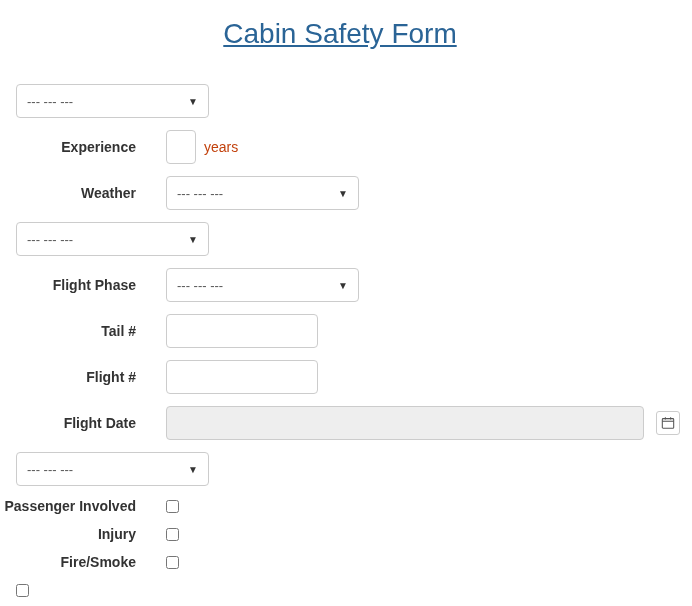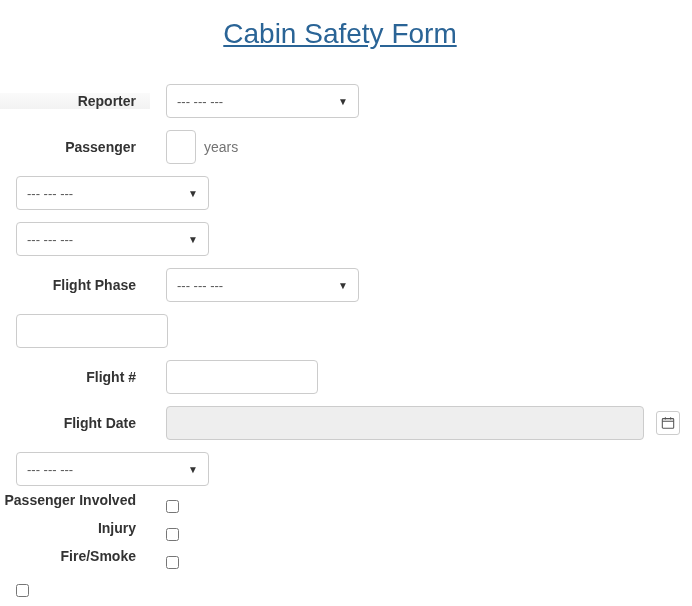--- a/index.html
+++ b/index.html
@@ -11,55 +11,55 @@
 .field-col { flex: 1; display: flex; align-items: center; gap: 8px; padding-left: 16px; }
 .select-wrap { position: relative; width: 193px; height: 34px; border: 1px solid #ccc; border-radius: 4px; background: #fff; display: flex; align-items: center; padding: 0 30px 0 10px; cursor: pointer; }
 .select-wrap .val { color: #555; font-size: 13px; }
 .select-wrap .caret { position: absolute; right: 10px; top: 50%; transform: translateY(-50%); font-size: 10px; color: #333; }
 .text-input { height: 34px; border: 1px solid #ccc; border-radius: 4px; padding: 0 8px; font-size: 13px; background: #fff; }
 .text-input.small { width: 30px; }
 .text-input.med { width: 152px; }
 .date-input { height: 34px; border: 1px solid #ccc; border-radius: 4px; background: #eeeeee; flex: 1; max-width: 486px; }
 .cal-btn { width: 24px; height: 24px; border: 1px solid #ccc; border-radius: 3px; background: #fff; display: flex; align-items: center; justify-content: center; cursor: pointer; margin-left: 4px; }
 .cal-btn svg { width: 14px; height: 14px; }
-.checkbox-row { display: flex; min-height: 28px; }
+.checkbox-row { display: flex; align-items: center; min-height: 28px; }
 .checkbox-row .label-col { font-weight: bold; }
 .checkbox-row .field-col { padding-left: 16px; }
 input[type="checkbox"] { width: 13px; height: 13px; cursor: pointer; }
-.years-text { color: #737373; font-size: 14px; }
+.years-text { color: #c2410c; font-size: 14px; }
 .first-highlight { background: linear-gradient(to bottom, #fafafa, #f2f2f2); }
 </style>
 </head>
 <body>
 
 <div class="title">
   <a>Cabin Safety Form</a>
 </div>
 
 <div style="height:20px"></div>
 
 <div class="form-row">
-  <div class="label-col first-highlight">Reporter</div>
   <div class="field-col">
     <div class="select-wrap">
       <span class="val">--- --- ---</span>
       <span class="caret">▼</span>
     </div>
   </div>
 </div>
 
 <div class="form-row">
-  <div class="label-col">Passenger</div>
+  <div class="label-col">Experience</div>
   <div class="field-col">
     <input type="text" class="text-input small" value="" style="">
     <span class="years-text">years</span>
   </div>
 </div>
 
 <div class="form-row">
+  <div class="label-col">Weather</div>
   <div class="field-col">
     <div class="select-wrap">
       <span class="val">--- --- ---</span>
       <span class="caret">▼</span>
     </div>
   </div>
 </div>
 
 <div class="form-row">
   <div class="field-col">
@@ -74,20 +74,21 @@
   <div class="label-col">Flight Phase</div>
   <div class="field-col">
     <div class="select-wrap">
       <span class="val">--- --- ---</span>
       <span class="caret">▼</span>
     </div>
   </div>
 </div>
 
 <div class="form-row">
+  <div class="label-col">Tail #</div>
   <div class="field-col">
     <input type="text" class="text-input med" value="" style="">
   </div>
 </div>
 
 <div class="form-row">
   <div class="label-col">Flight #</div>
   <div class="field-col">
     <input type="text" class="text-input med" value="" style="">
   </div>

